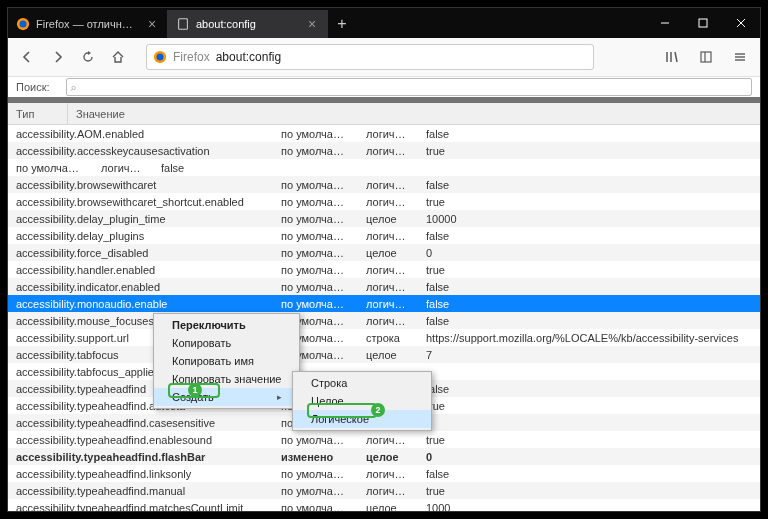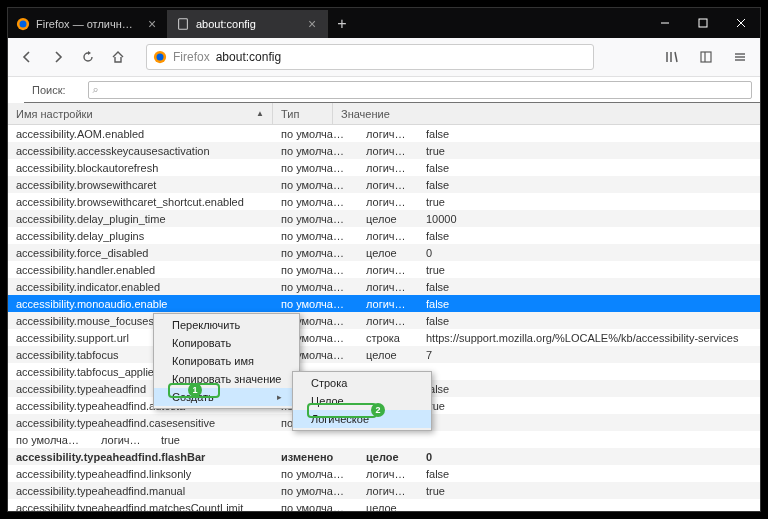--- a/index.html
+++ b/index.html
@@ -15,21 +15,21 @@
 .newtab { color: #ccc; display: flex; align-items: center; justify-content: center; width: 28px; font-size: 16px; }
 .winctrl { display: flex; }
 .winctrl div { width: 38px; display: flex; align-items: center; justify-content: center; color: #fff; font-size: 11px; }
 .toolbar { background: #f9f9fa; height: 39px; display: flex; align-items: center; padding: 0 8px; gap: 6px; border-bottom: 1px solid #e1e1e2; }
 .tbtn { width: 24px; height: 24px; display: flex; align-items: center; justify-content: center; color: #5a5a5a; border-radius: 3px; }
 .urlbar { flex: 1; height: 26px; background: #fff; border: 1px solid #ccc; border-radius: 3px; display: flex; align-items: center; padding: 0 6px; gap: 6px; font-size: 12px; color: #555; margin: 0 60px 0 10px; }
 .urlbar .fflogo { width: 14px; height: 14px; }
 .urlbar .brand { color: #888; }
 .urlbar .path { color: #222; }
 .rightbtns { display: flex; gap: 10px; color: #5a5a5a; }
-.searchbar { height: 26px; border-bottom: 1px solid #737373; display: flex; align-items: center; padding: 0 8px; gap: 22px; font-size: 11px; color: #555; margin-left: 16px; }
+.searchbar { height: 26px; border-bottom: 6px solid #737373; display: flex; align-items: center; padding: 0 8px; gap: 16px; font-size: 11px; color: #555; }
 .searchbox { flex: 1; height: 18px; border: 1px solid #bbb; border-radius: 2px; display: flex; align-items: center; padding: 0 4px; color: #999; }
 .colheader { height: 22px; background: #f0f0f0; border-bottom: 1px solid #d8d8d8; display: flex; font-size: 11px; color: #555; }
 .col { display: flex; align-items: center; padding: 0 8px; border-right: 1px solid #d8d8d8; }
 .col.name { width: 265px; justify-content: space-between; }
 .col.state { width: 85px; }
 .col.type { width: 60px; }
 .col.value { flex: 1; border-right: none; }
 .rows { flex: 1; overflow: hidden; position: relative; }
 .row { height: 17px; display: flex; font-size: 11px; color: #333; align-items: center; }
 .row:nth-child(even) { background: #f4f4f4; }
@@ -154,44 +154,39 @@
   </div>
 
   <div class="searchbar">
     <span>Поиск:</span>
     <div class="searchbox">
       <span>⌕</span>
     </div>
   </div>
 
   <div class="colheader">
-    <div class="col name">
-      <span>Имя настройки</span>
-      <span style="font-size:8px">▲</span>
-    </div>
     <div class="col type">Тип</div>
     <div class="col value">Значение</div>
   </div>
 
   <div class="rows" id="rows">
 
     <div class="row">
         <div class="cell name">accessibility.AOM.enabled</div>
         <div class="cell state">по умолчанию</div>
         <div class="cell type">логическое</div>
         <div class="cell value">false</div>
       </div>
       <div class="row">
         <div class="cell name">accessibility.accesskeycausesactivation</div>
         <div class="cell state">по умолчанию</div>
         <div class="cell type">логическое</div>
         <div class="cell value">true</div>
       </div>
       <div class="row">
-        <div class="cell name">accessibility.blockautorefresh</div>
         <div class="cell state">по умолчанию</div>
         <div class="cell type">логическое</div>
         <div class="cell value">false</div>
       </div>
       <div class="row">
         <div class="cell name">accessibility.browsewithcaret</div>
         <div class="cell state">по умолчанию</div>
         <div class="cell type">логическое</div>
         <div class="cell value">false</div>
       </div>
@@ -273,20 +268,21 @@
         <div class="cell type">логическое</div>
         <div class="cell value">true</div>
       </div>
       <div class="row">
         <div class="cell name">accessibility.typeaheadfind.casesensitive</div>
         <div class="cell state">по умолчанию</div>
         <div class="cell type">целое</div>
         <div class="cell value">0</div>
       </div>
       <div class="row">
+        <div class="cell name">accessibility.typeaheadfind.enablesound</div>
         <div class="cell state">по умолчанию</div>
         <div class="cell type">логическое</div>
         <div class="cell value">true</div>
       </div>
       <div class="row bold">
         <div class="cell name">accessibility.typeaheadfind.flashBar</div>
         <div class="cell state">изменено</div>
         <div class="cell type">целое</div>
         <div class="cell value">0</div>
       </div>
@@ -299,24 +295,25 @@
       <div class="row">
         <div class="cell name">accessibility.typeaheadfind.manual</div>
         <div class="cell state">по умолчанию</div>
         <div class="cell type">логическое</div>
         <div class="cell value">true</div>
       </div>
       <div class="row">
         <div class="cell name">accessibility.typeaheadfind.matchesCountLimit</div>
         <div class="cell state">по умолчанию</div>
         <div class="cell type">целое</div>
+        <div class="cell value">1000</div>
       </div>
       <div class="ctxmenu" id="ctx1" style="left:145px; top:188px;">
         <div class="ctxitem">
-          <span style="font-weight: 400;">Переключить</span>
+          <span style="font-weight: 700;">Переключить</span>
         </div>
         <div class="ctxitem">
           <span>Копировать</span>
         </div>
         <div class="ctxitem">
           <span>Копировать имя</span>
         </div>
         <div class="ctxitem">
           <span>Копировать значение</span>
         </div>

